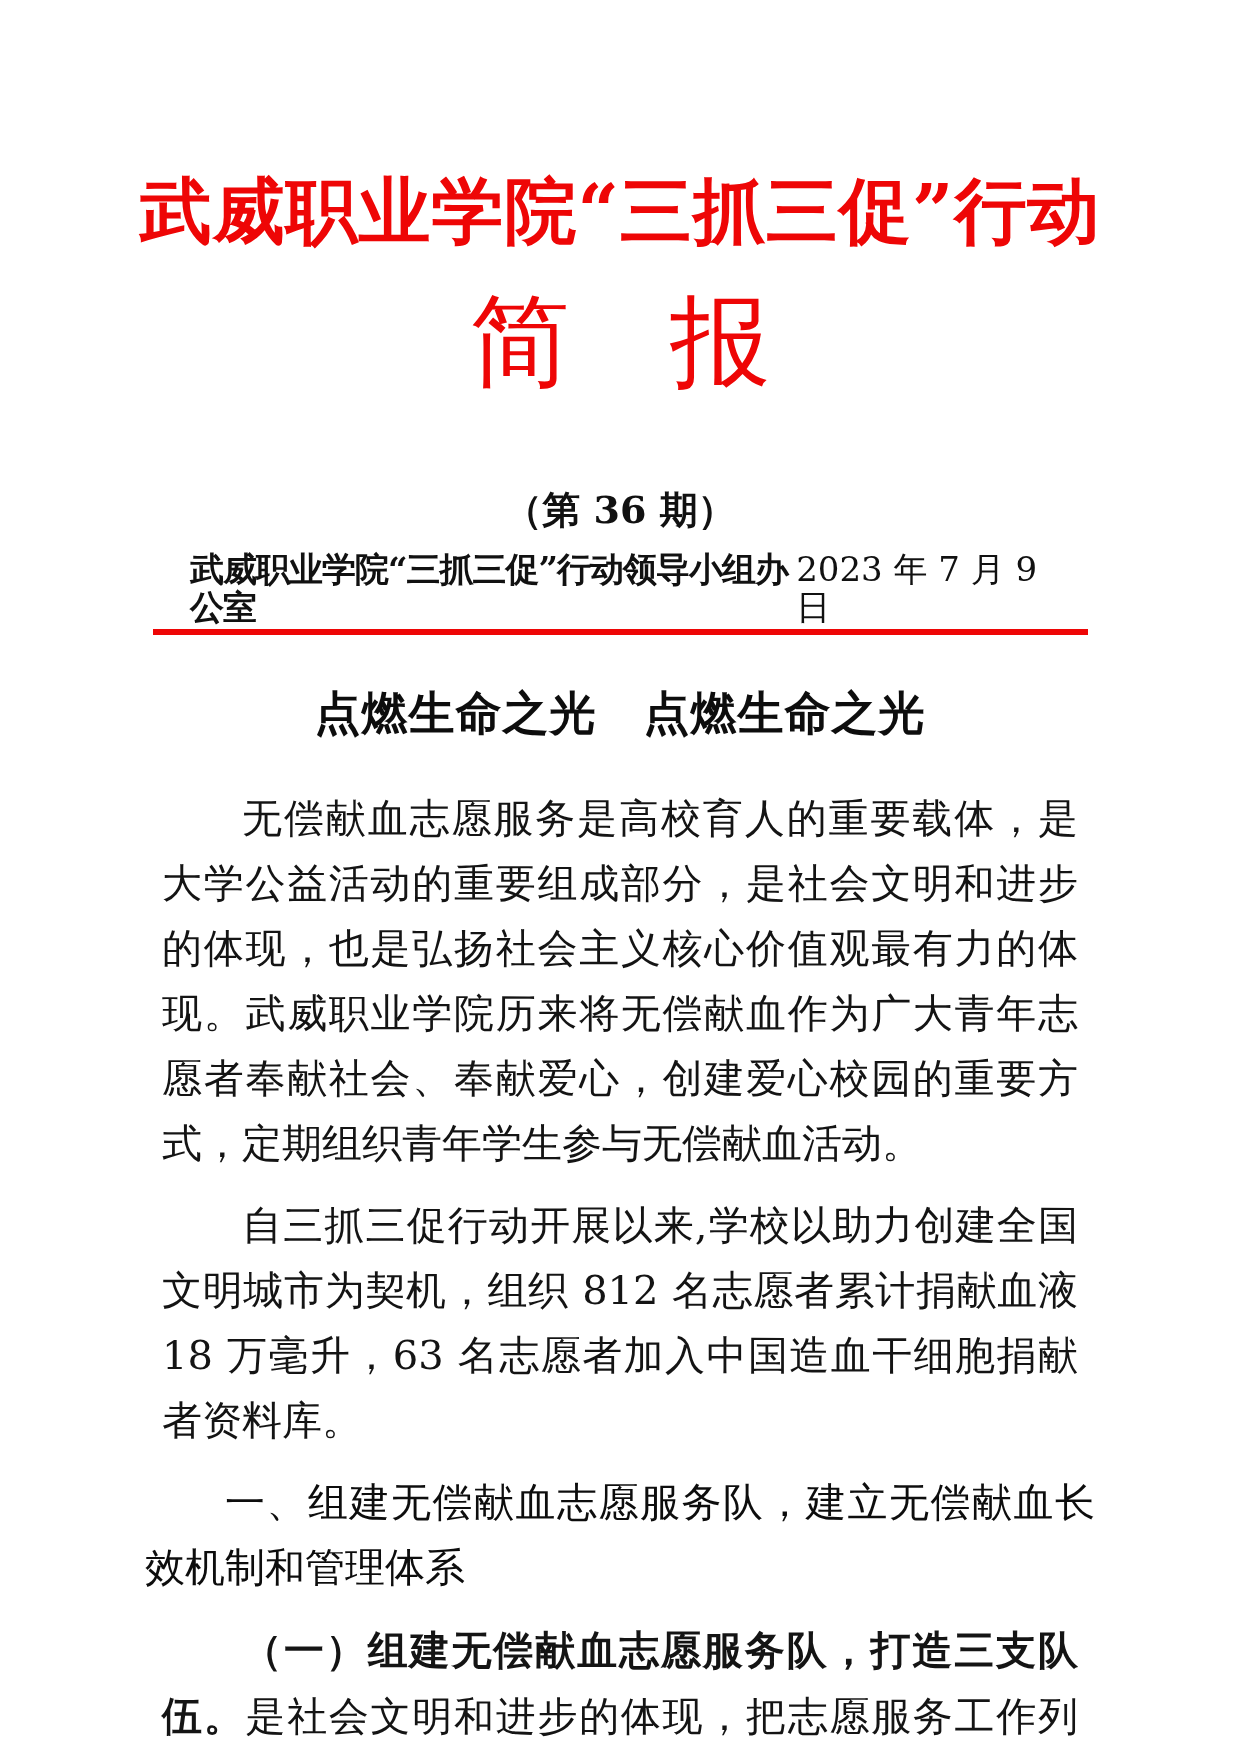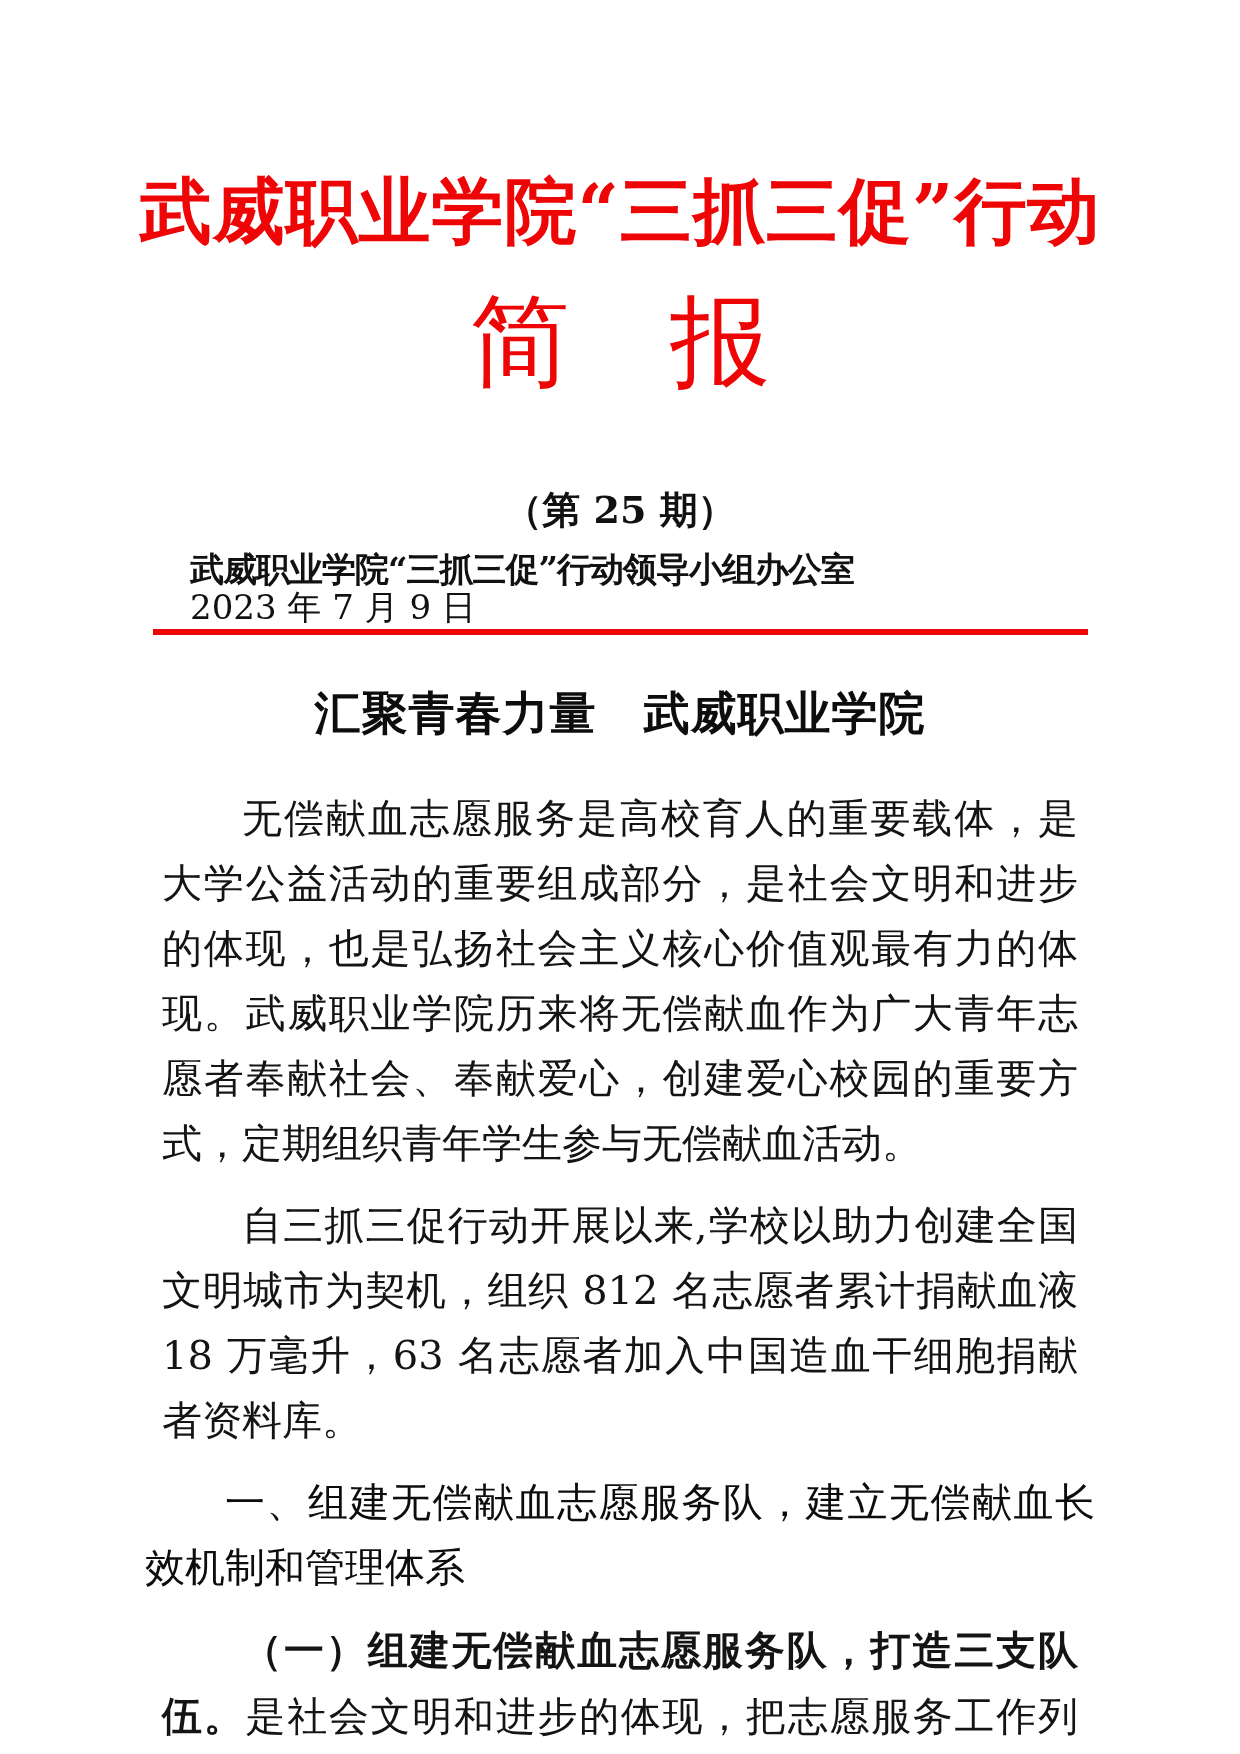--- a/index.html
+++ b/index.html
@@ -14,21 +14,20 @@
     margin: 0 auto;
     background: #ffffff;
     overflow: hidden;
     box-sizing: border-box;
     color: #111111;
     font-family: "DejaVu Serif", "Liberation Serif", serif;
   }
   .inner {
     width: 950px;
     margin: 0 auto;
-    flex-direction: column;
   }
 
   
   .masthead-title {
     padding-top: 171px;
     font-size: 72px;
     line-height: 80px;
     font-weight: 700;
     text-align: center;
     color: #ee0606;
@@ -114,32 +113,32 @@
 </head>
 <body>
 
 <div class="page">
 
   <header>
     <div class="masthead-title">武威职业学院“三抓三促”行动</div>
 
     <div class="masthead-word">简　报</div>
 
-    <div class="issue-line">（第 25 期）</div>
+    <div class="issue-line">（第 36 期）</div>
 
     <div class="inner office-row">
       <span class="office-name">武威职业学院“三抓三促”行动领导小组办公室</span>
       <span class="office-date">2023 年 7 月 9 日</span>
     </div>
 
     <div class="rule-single"></div>
   </header>
 
   <main class="inner">
-    <h1 class="article-title">汇聚青春力量　武威职业学院</h1>
+    <h1 class="article-title">点燃生命之光　点燃生命之光</h1>
 
     <p class="body-text indent first-para">无偿献血志愿服务是高校育人的重要载体，是大学公益活动的重要组成部分，是社会文明和进步的体现，也是弘扬社会主义核心价值观最有力的体现。武威职业学院历来将无偿献血作为广大青年志愿者奉献社会、奉献爱心，创建爱心校园的重要方式，定期组织青年学生参与无偿献血活动。</p>
 
     <p class="body-text indent">自三抓三促行动开展以来,学校以助力创建全国文明城市为契机，组织 812 名志愿者累计捐献血液 18 万毫升，63 名志愿者加入中国造血干细胞捐献者资料库。</p>
 
     <p class="section-heading indent">一、组建无偿献血志愿服务队，建立无偿献血长效机制和管理体系</p>
 
     <p class="body-text indent"><span class="lead-bold">（一）组建无偿献血志愿服务队，打造三支队伍。</span><span>是社会文明和进步的体现，把志愿服务工作列入学校重点工作，学校党</span></p>
   </main>
 

